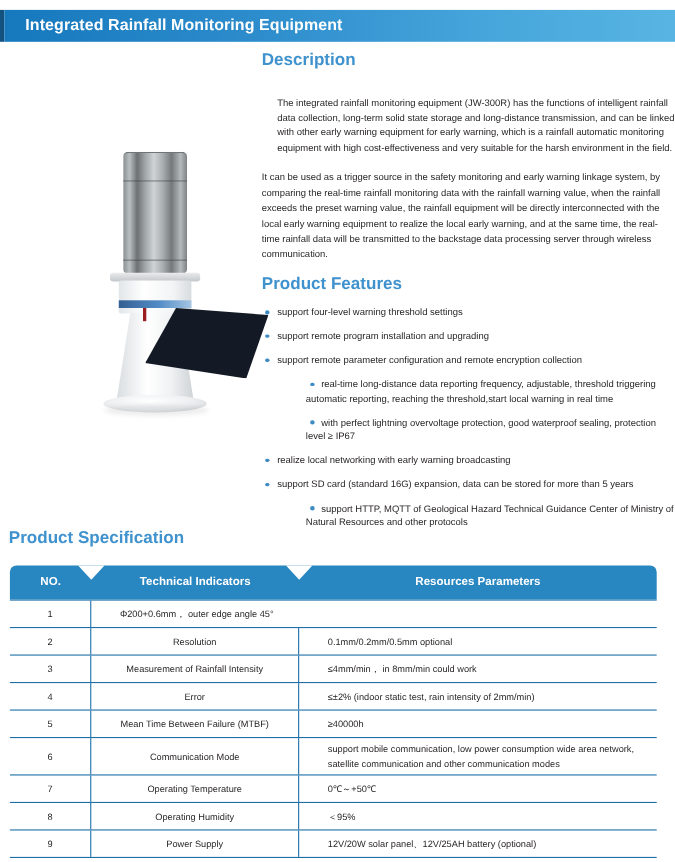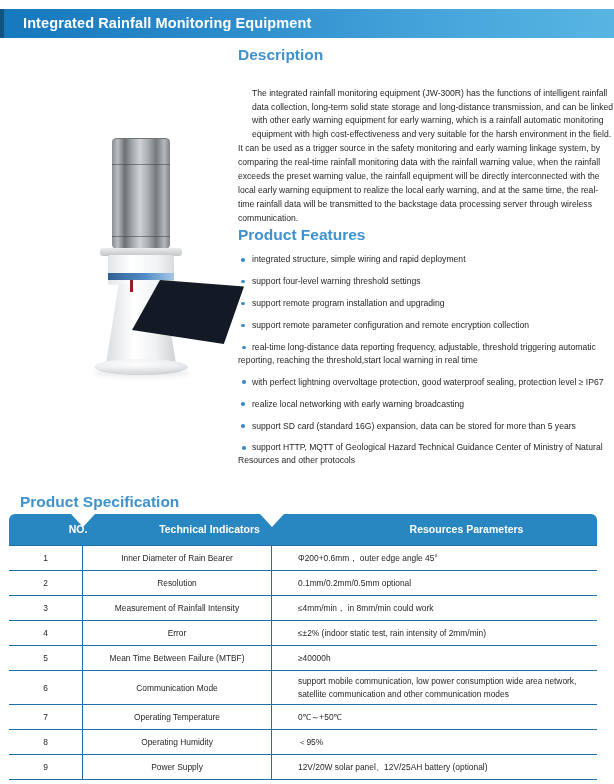--- a/index.html
+++ b/index.html
@@ -174,57 +174,57 @@
     line-height: 1.2;
   }
   .para {
     font-size: 8.6px;
     line-height: 1.62;
     color: #231f20;
     margin: 0;
     text-align: left;
   }
   .para-1 { margin-top: 22px; margin-left: 14px; }
-  .para-2 { }
-  .h-features { }
+  .para-2 { margin-top: 13px; }
+  .h-features { margin-top: 11px; }
 
   .feature-list {
     list-style: none;
     margin: 9px 0 0 0;
     padding: 0;
   }
   .feature-list li {
     position: relative;
     font-size: 8.6px;
     line-height: 1.45;
     color: #231f20;
     padding-left: 14px;
     margin-bottom: 9.5px;
   }
-  .feature-list li.wrap { padding-left: 0; text-indent: 14px; }
+  .feature-list li.wrap { padding-left: 0; text-indent: 14px; margin-left: 40px; }
   .feature-list li.wrap .bullet { left: 4px; }
   .bullet {
     position: absolute;
     left: 3px;
     top: 4.5px;
     width: 3.6px;
     height: 3.6px;
     border-radius: 50%;
     background: #3f8cc4;
   }
 
   
   .h-spec {
     position: absolute;
     left: 8px;
     top: 481px;
     font-size: 15.5px;
     font-weight: bold;
     color: #3f92cd;
-    margin: 12px;
+    margin: 0;
   }
 
   
   .spec-table {
     position: absolute;
     left: 9px;
     top: 514px;
     width: 588px;
   }
   .spec-head {
@@ -243,21 +243,20 @@
   }
   .spec-head .notch.n1 { left: 62px; }
   .spec-head .notch.n2 { left: 251px; }
   .spec-head .hcell {
     position: absolute;
     top: 9px;
     font-size: 10.5px;
     font-weight: bold;
     color: #ffffff;
     text-align: center;
-    margin-left: 32px;
   }
   .spec-head .hcell.c1 { left: 0; width: 74px; }
   .spec-head .hcell.c2 { left: 74px; width: 189px; }
   .spec-head .hcell.c3 { left: 263px; width: 325px; }
 
   .spec-body { width: 588px; }
   .spec-row {
     display: flex;
     border-bottom: 1px solid #1d6fa8;
     min-height: 24px;
@@ -318,21 +317,20 @@
 
   <h2 class="h-section">Description</h2>
 
   <p class="para para-1">The integrated rainfall monitoring equipment (JW-300R) has the functions of intelligent rainfall data collection, long-term solid state storage and long-distance transmission, and can be linked with other early warning equipment for early warning, which is a rainfall automatic monitoring equipment with high cost-effectiveness and very suitable for the harsh environment in the field.</p>
 
   <p class="para para-2">It can be used as a trigger source in the safety monitoring and early warning linkage system, by comparing the real-time rainfall monitoring data with the rainfall warning value, when the rainfall exceeds the preset warning value, the rainfall equipment will be directly interconnected with the local early warning equipment to realize the local early warning, and at the same time, the real-time rainfall data will be transmitted to the backstage data processing server through wireless communication.</p>
 
   <h2 class="h-section h-features">Product Features</h2>
 
   <ul class="feature-list">
-    <li><span class="bullet"></span><span> integrated structure, simple wiring and rapid deployment</span></li>
     <li><span class="bullet"></span><span>support four-level warning threshold settings</span></li>
     <li><span class="bullet"></span><span>support remote program installation and upgrading</span></li>
     <li><span class="bullet"></span><span>support remote parameter configuration and remote encryption collection</span></li>
     <li class="wrap"><span class="bullet"></span><span>real-time long-distance data reporting frequency, adjustable, threshold triggering automatic reporting, reaching the threshold,start local warning in real time</span></li>
     <li class="wrap"><span class="bullet"></span><span>with perfect lightning overvoltage protection, good waterproof sealing, protection level ≥ IP67</span></li>
     <li><span class="bullet"></span><span>realize local networking with early warning broadcasting</span></li>
     <li><span class="bullet"></span><span>support SD card (standard 16G) expansion, data can be stored for more than 5 years</span></li>
     <li class="wrap"><span class="bullet"></span><span>support HTTP, MQTT of Geological Hazard Technical Guidance Center of Ministry of Natural Resources and other protocols</span></li>
   </ul>
 </div>
@@ -345,21 +343,20 @@
     <div class="notch n1"></div>
     <div class="notch n2"></div>
     <div class="hcell c1">NO.</div>
     <div class="hcell c2">Technical Indicators</div>
     <div class="hcell c3">Resources Parameters</div>
   </div>
 
   <div class="spec-body">
     <div class="spec-row">
       <div class="cell cell-no">1</div>
-      <div class="cell cell-ind">Inner Diameter of Rain Bearer</div>
       <div class="cell cell-par">Φ200+0.6mm， outer edge angle 45°</div>
     </div>
     <div class="spec-row">
       <div class="cell cell-no">2</div>
       <div class="cell cell-ind">Resolution</div>
       <div class="cell cell-par">0.1mm/0.2mm/0.5mm optional</div>
     </div>
     <div class="spec-row">
       <div class="cell cell-no">3</div>
       <div class="cell cell-ind">Measurement of Rainfall Intensity</div>

